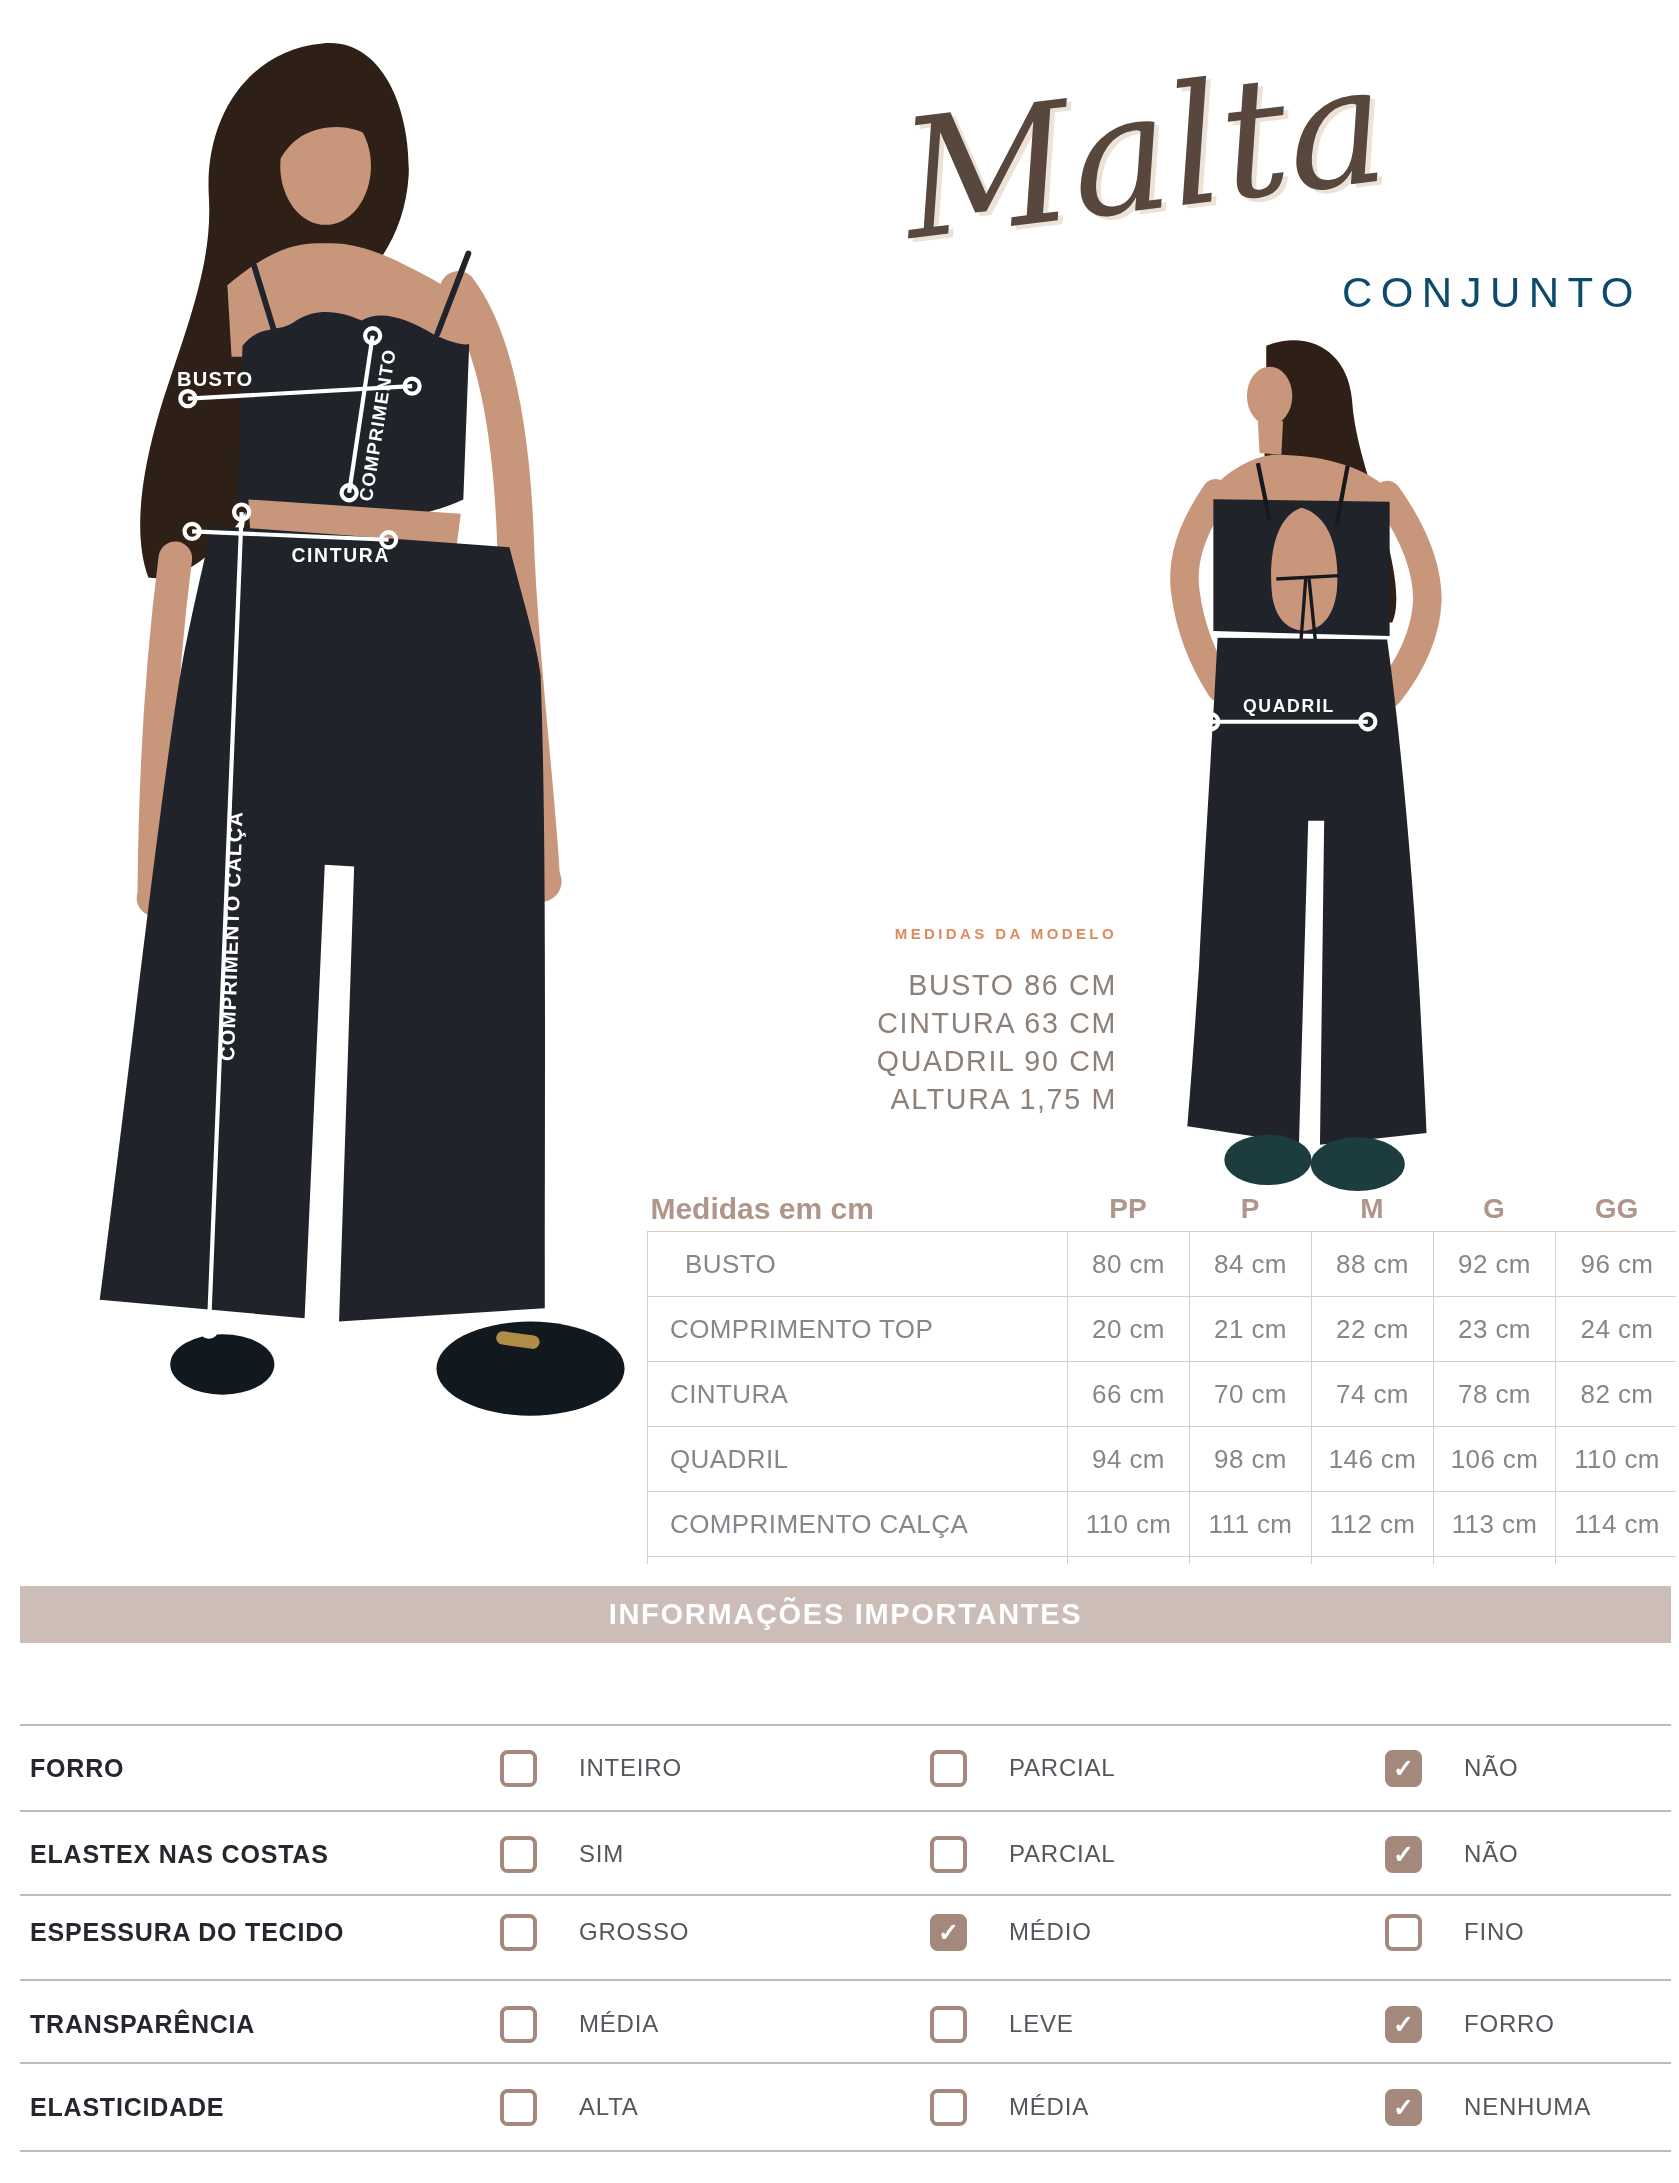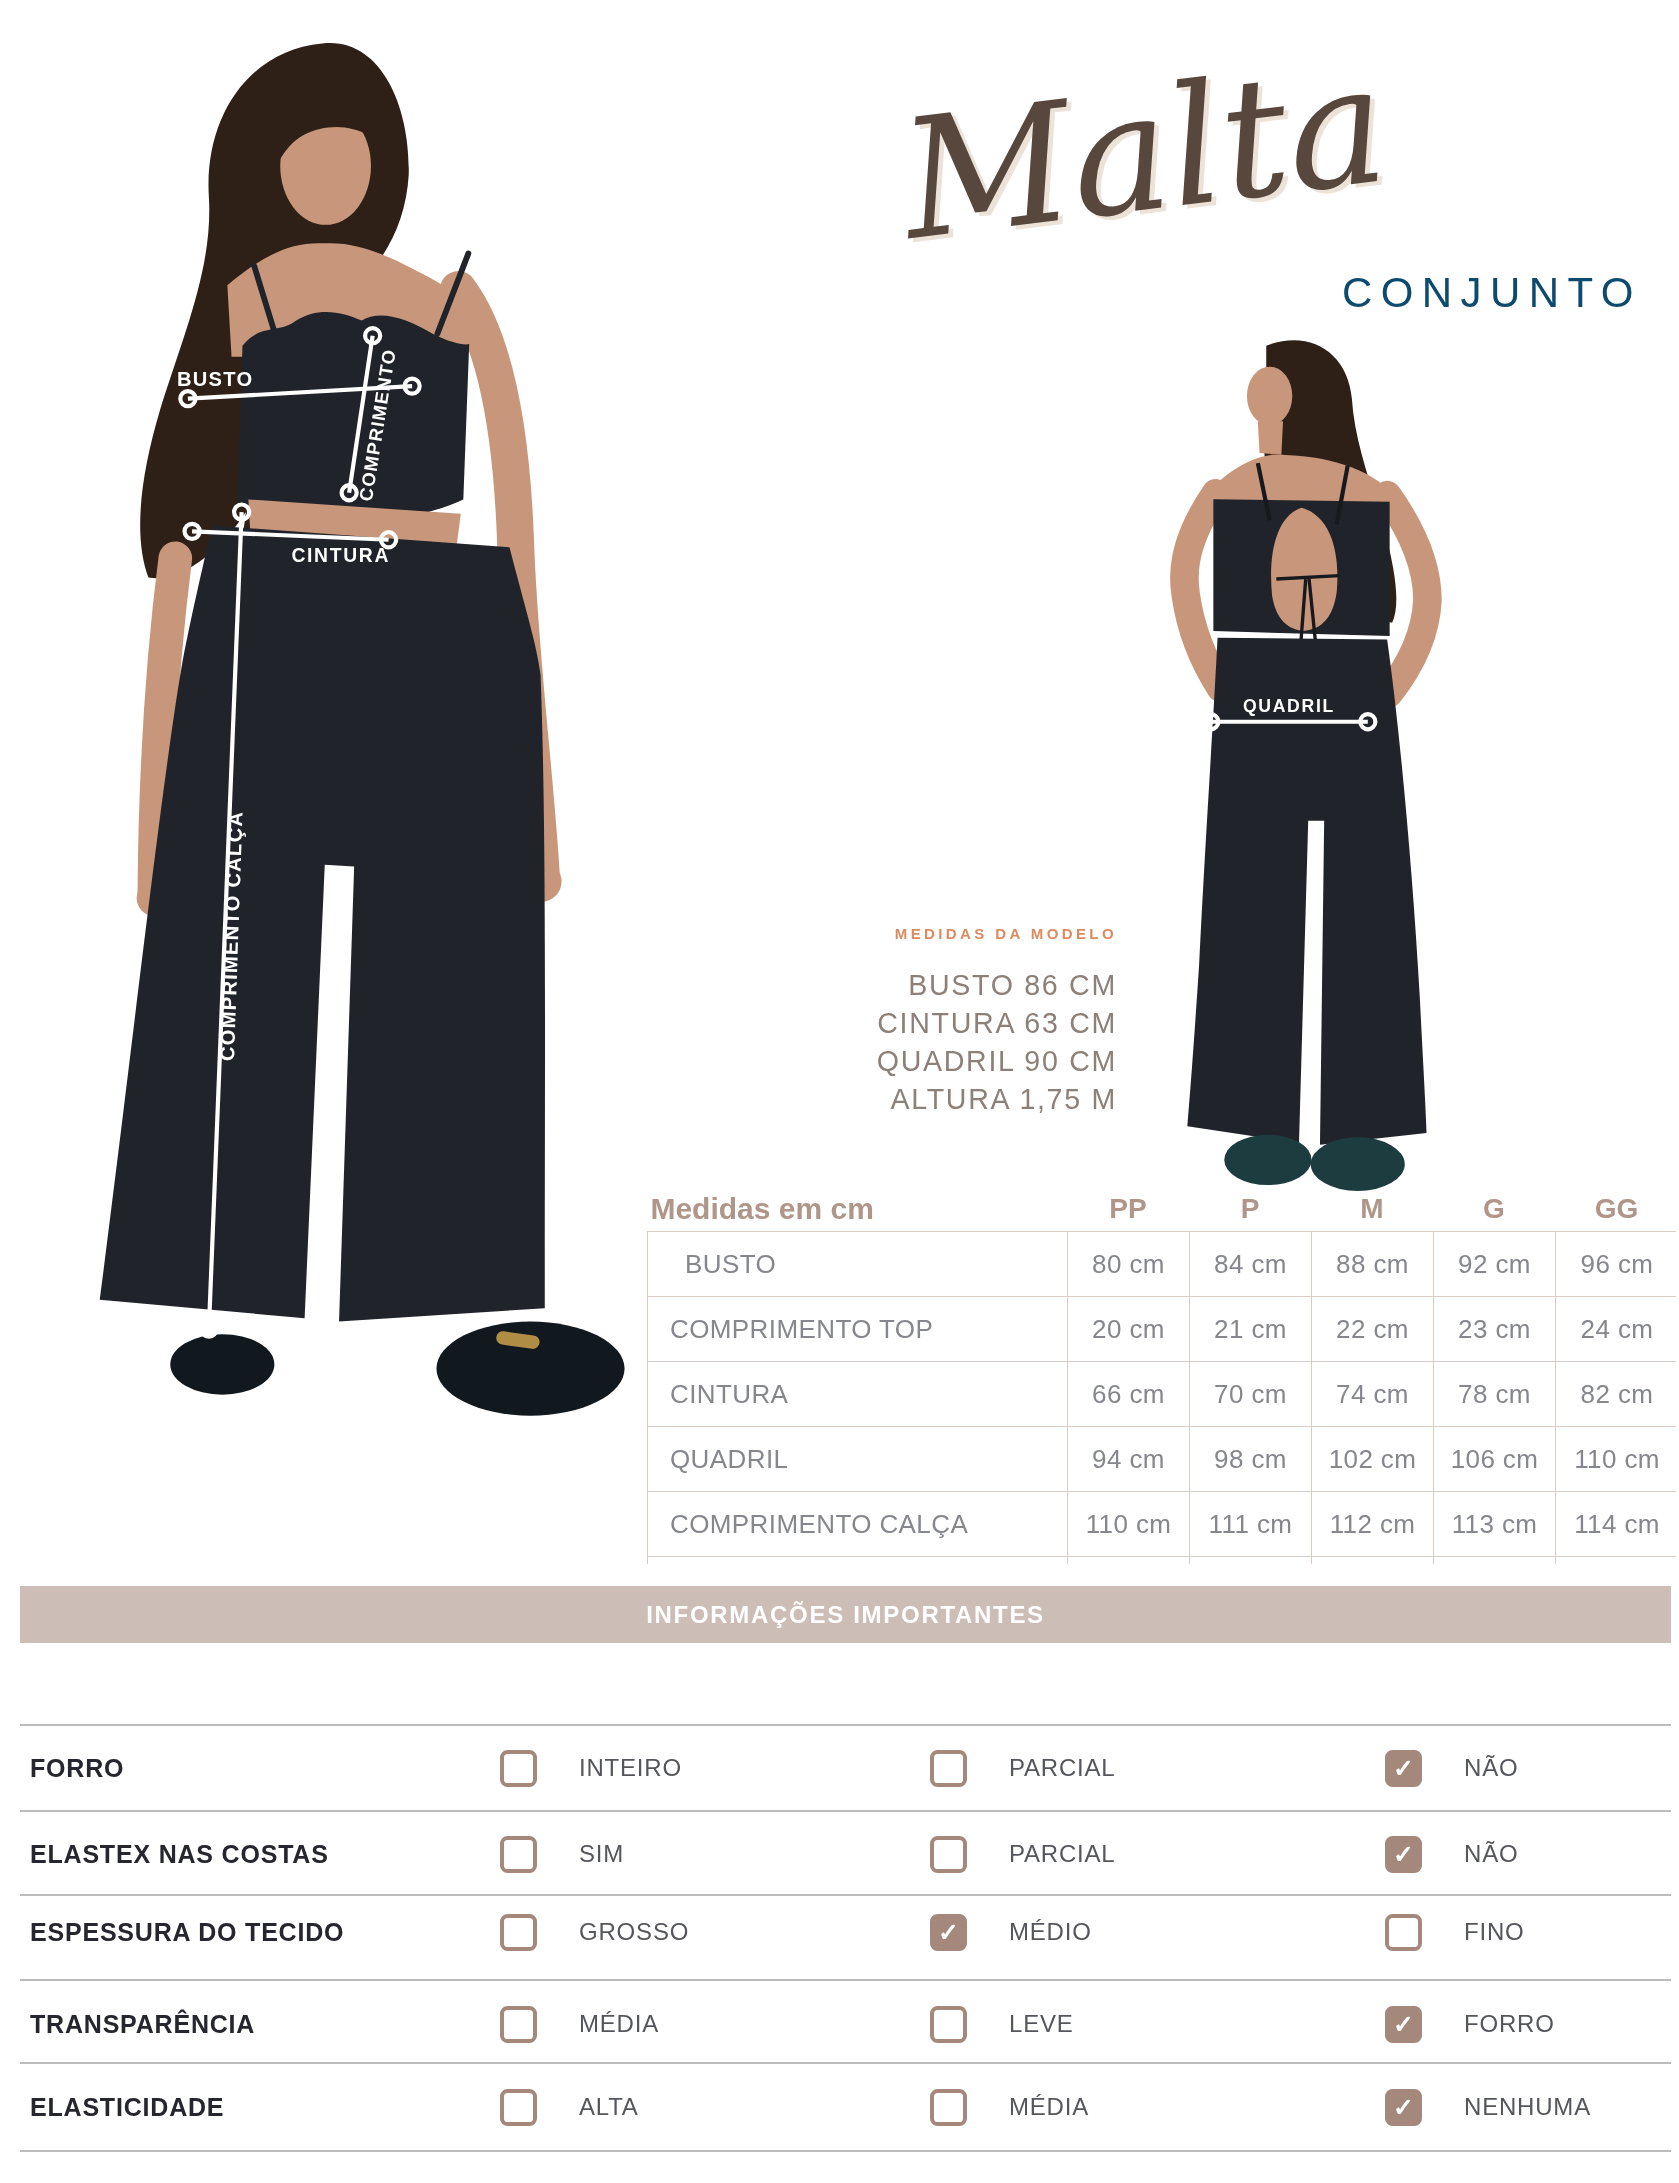--- a/index.html
+++ b/index.html
@@ -52,21 +52,21 @@
   .st-cell{height:65px;box-sizing:border-box;border-right:1.7px solid var(--table_border);
     border-bottom:1.7px solid var(--table_border);display:flex;align-items:center;
     color:var(--body_text_gray);font-size:26px;letter-spacing:0.4px;}
   .st-label{padding-left:22px;}
   .st-label.indent{padding-left:37px;}
   .st-val{justify-content:center;}
 
   
   .info-bar{left:20px;top:1586px;width:1651px;height:57px;background:var(--info_bar_bg);
     display:flex;align-items:center;justify-content:center;}
-  .info-bar-title{color:#fff;font-size:24px;font-weight:700;letter-spacing:1.7px;}
+  .info-bar-title{color:#fff;font-size:29px;font-weight:700;letter-spacing:1.7px;}
   .info-row{left:20px;width:1651px;height:76px;}
   .info-row-label{position:absolute;left:10px;top:0;height:76px;display:flex;align-items:center;
     font-size:25px;font-weight:700;letter-spacing:0.8px;color:var(--label_dark);}
   .opt{position:absolute;top:0;height:76px;display:flex;align-items:center;}
   .opt-1{left:480px;} .opt-2{left:910px;} .opt-3{left:1365px;}
   .cb{width:37px;height:37px;box-sizing:border-box;border:4.2px solid var(--taupe);
     border-radius:7.6px;background:#fff;display:flex;align-items:center;justify-content:center;}
   .cb.checked{background:var(--taupe);border-color:var(--taupe);}
   .cb.checked::after{content:"✓";color:#fff;font-size:25px;font-weight:700;line-height:1;}
   .opt-label{margin-left:42px;font-size:24px;letter-spacing:0.8px;color:var(--option_text);}
@@ -195,21 +195,21 @@
         <div class="st-cell st-label">CINTURA</div>
         <div class="st-cell st-val">66 cm</div>
         <div class="st-cell st-val">70 cm</div>
         <div class="st-cell st-val">74 cm</div>
         <div class="st-cell st-val">78 cm</div>
         <div class="st-cell st-val">82 cm</div>
 
         <div class="st-cell st-label">QUADRIL</div>
         <div class="st-cell st-val">94 cm</div>
         <div class="st-cell st-val">98 cm</div>
-        <div class="st-cell st-val">102 cm</div>
+        <div class="st-cell st-val">146 cm</div>
         <div class="st-cell st-val">106 cm</div>
         <div class="st-cell st-val">110 cm</div>
 
         <div class="st-cell st-label">COMPRIMENTO CALÇA</div>
         <div class="st-cell st-val">110 cm</div>
         <div class="st-cell st-val">111 cm</div>
         <div class="st-cell st-val">112 cm</div>
         <div class="st-cell st-val">113 cm</div>
         <div class="st-cell st-val">114 cm</div>
 

